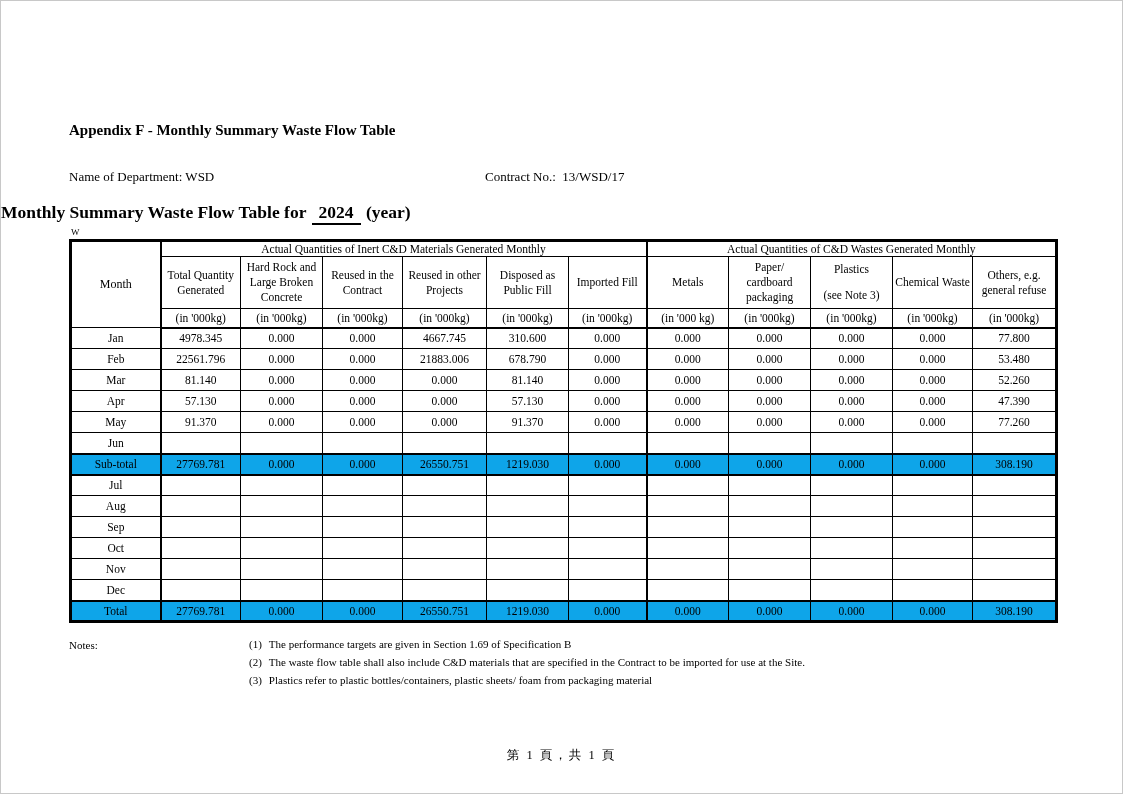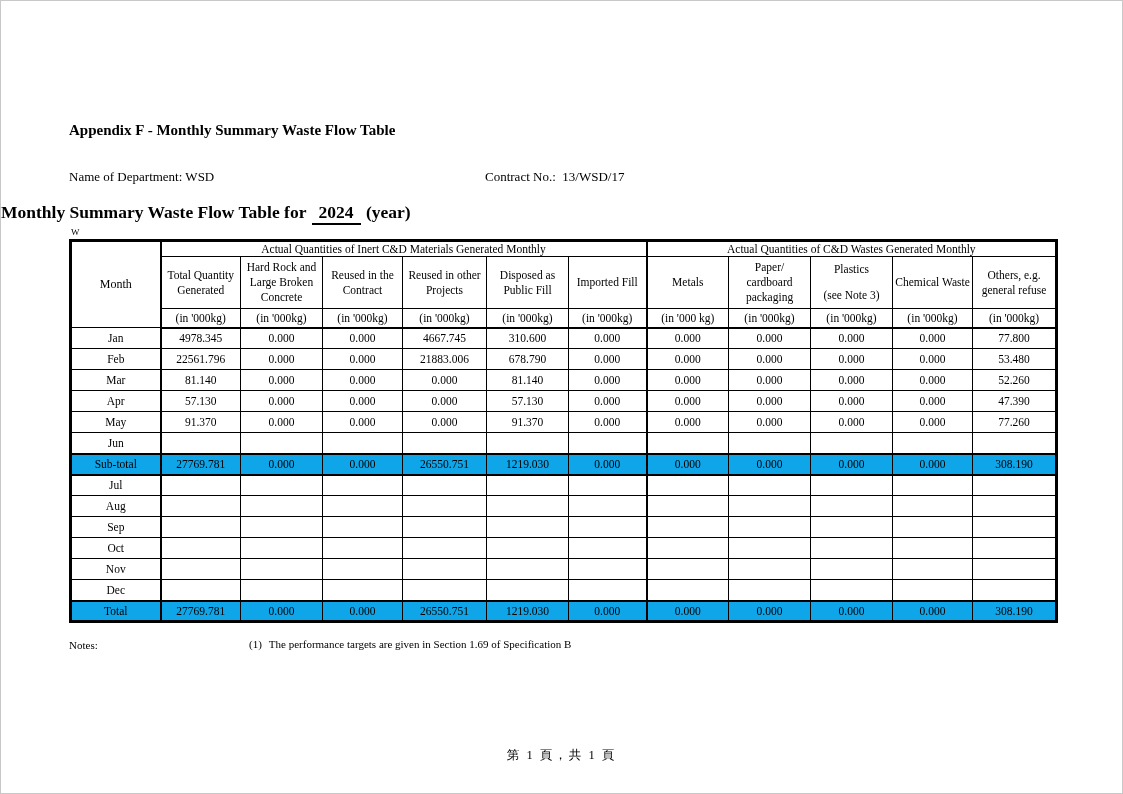--- a/index.html
+++ b/index.html
@@ -333,18 +333,24 @@
         </tr>
       </tbody>
   </table>
 
   <div class="notes">
     <span class="notes-label">Notes:</span>
     <div class="notes-list">
       <div class="note">
         <span class="note-num">(1)</span><span>The performance targets are given in Section 1.69 of Specification B</span>
       </div>
+      <div class="note">
+        <span class="note-num">(2)</span><span>The waste flow table shall also include C&amp;D materials that are specified in the Contract to be imported for use at the Site.</span>
+      </div>
+      <div class="note">
+        <span class="note-num">(3)</span><span>Plastics refer to plastic bottles/containers, plastic sheets/ foam from packaging material</span>
+      </div>
     </div>
   </div>
 
   <div class="page-footer">第 1 頁，共 1 頁</div>
 
 </div>
 
 </body></html>

